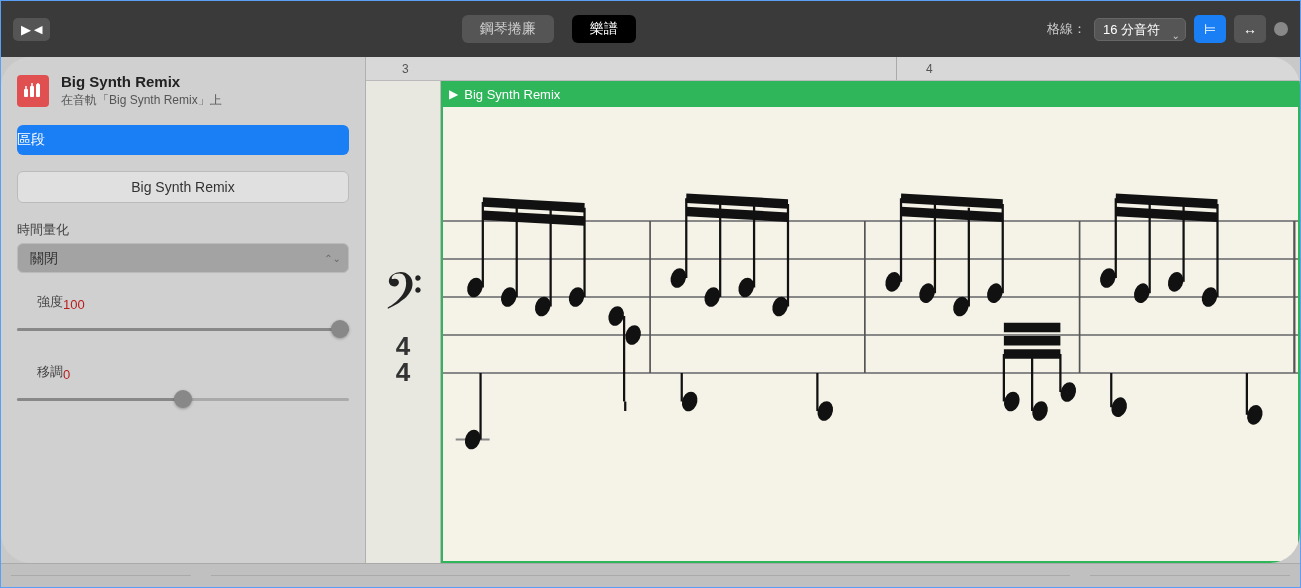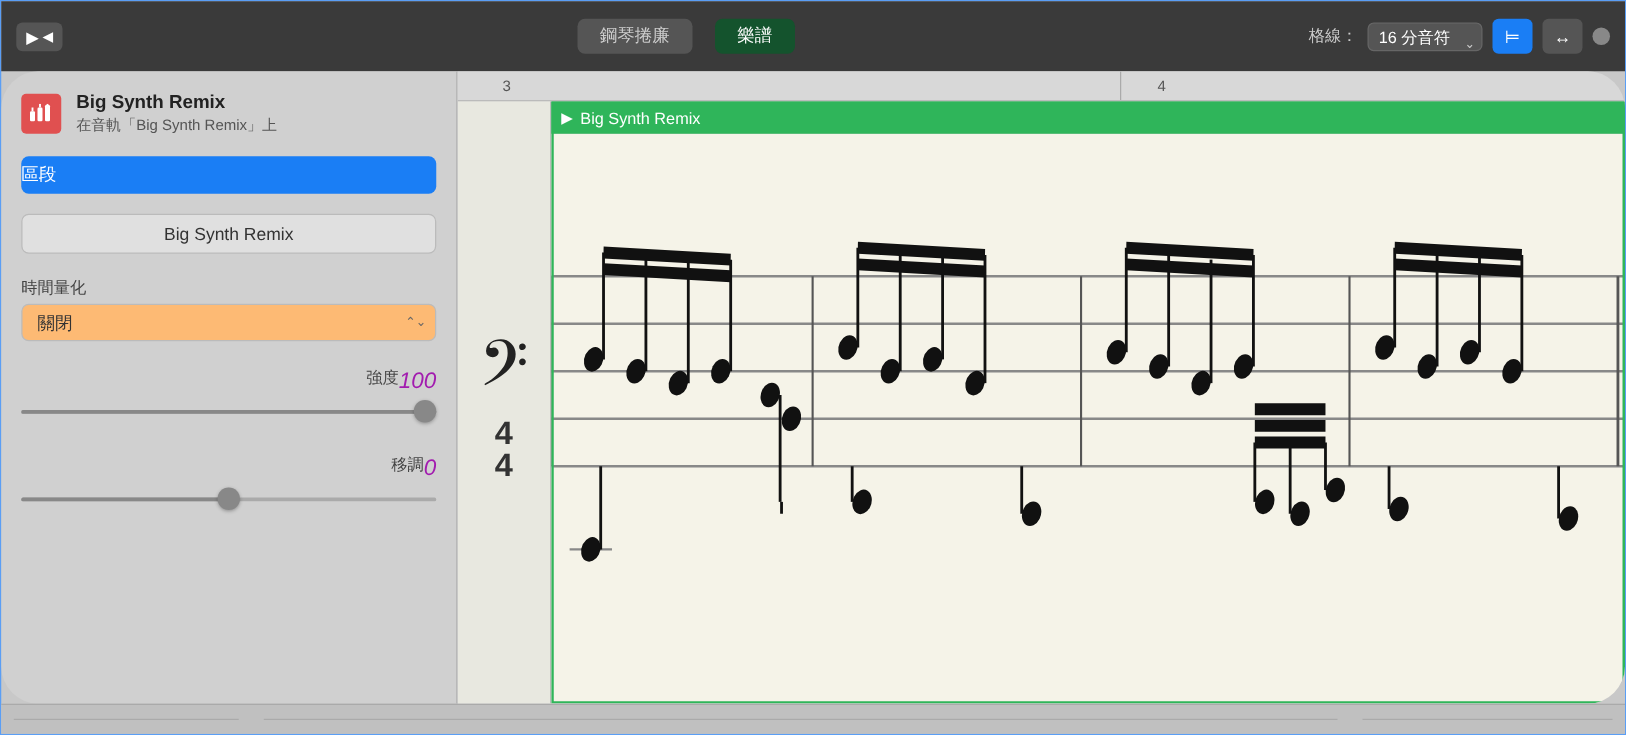--- a/index.html
+++ b/index.html
@@ -63,21 +63,21 @@
       background: #555;
       border: none;
       border-radius: 6px;
       color: #ccc;
       padding: 5px 18px;
       font-size: 14px;
       cursor: pointer;
     }
 
     .tab-button.active {
-      background: #14532d;
+      background: #000000;
       color: #fff;
     }
 
     .toolbar-right {
       display: flex;
       align-items: center;
       gap: 8px;
     }
 
     .grid-label {
@@ -235,33 +235,32 @@
       padding: 10px 16px 0 16px;
     }
 
     .param-label {
       font-size: 13px;
       color: #444;
       margin-bottom: 4px;
     }
 
     .param-value {
-      font-size: 18px;
-      color: #a21caf;
-      font-style: italic;
+      font-size: 13px;
+      color: #b91c1c;
     }
 
     .select-wrap {
       position: relative;
       width: 100%;
     }
 
     .select-wrap select {
       width: 100%;
-      background: #fdba74;
+      background: #a3a3a3;
       border: 1px solid #bbb;
       border-radius: 6px;
       color: #333;
       padding: 6px 24px 6px 12px;
       font-size: 14px;
       appearance: none;
       cursor: pointer;
     }
 
     .select-wrap .chevron {
@@ -275,21 +274,21 @@
     }
 
     .slider-row {
       display: flex;
       flex-direction: column;
       gap: 4px;
     }
 
     .slider-header {
       display: flex;
-      justify-content: flex-end;
+      justify-content: flex-start;
       align-items: center;
       margin-left: 20px;
     }
 
     .slider-container {
       position: relative;
       width: 100%;
       height: 20px;
       display: flex;
       align-items: center;

